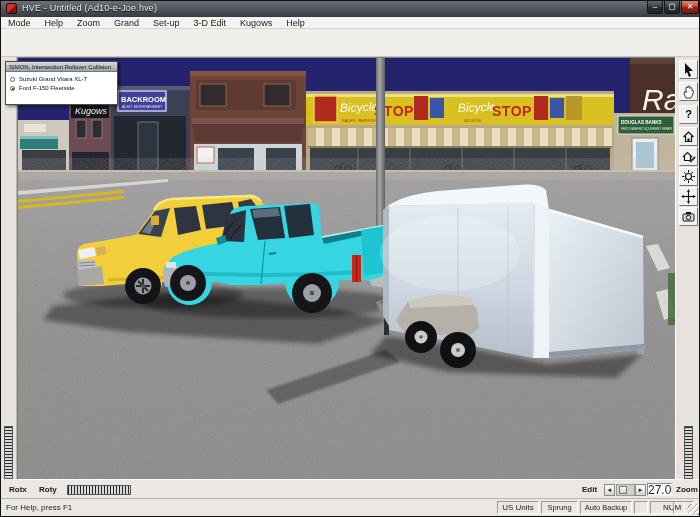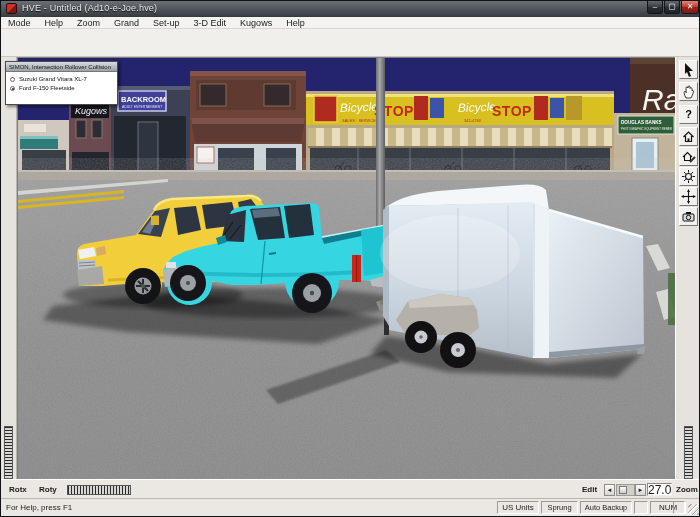--- a/index.html
+++ b/index.html
@@ -541,18 +541,18 @@
     <div id="zfield">27.0</div>
     <span class="clabel" style="left:675px">Zoom</span>
   </div>
 
   <div id="statusbar">
     <span id="helptext">For Help, press F1</span>
     <div class="pane" style="left:496px;width:42px">US Units</div>
     <div class="pane" style="left:540px;width:37px;font-size:7.5px">Sprung Mass</div>
     <div class="pane" style="left:579px;width:52px;font-size:7.5px">Auto Backup OFF</div>
     <div class="pane" style="left:633px;width:14px"></div>
-    <div class="pane" style="left:649px;width:36px">NUM</div>
+    <div class="pane" style="left:649px;width:44px">NUM</div>
     <div class="pane" style="left:672px;width:12px"></div>
     <div id="grip"></div>
   </div>
 
 </div>
 
 </body></html>

